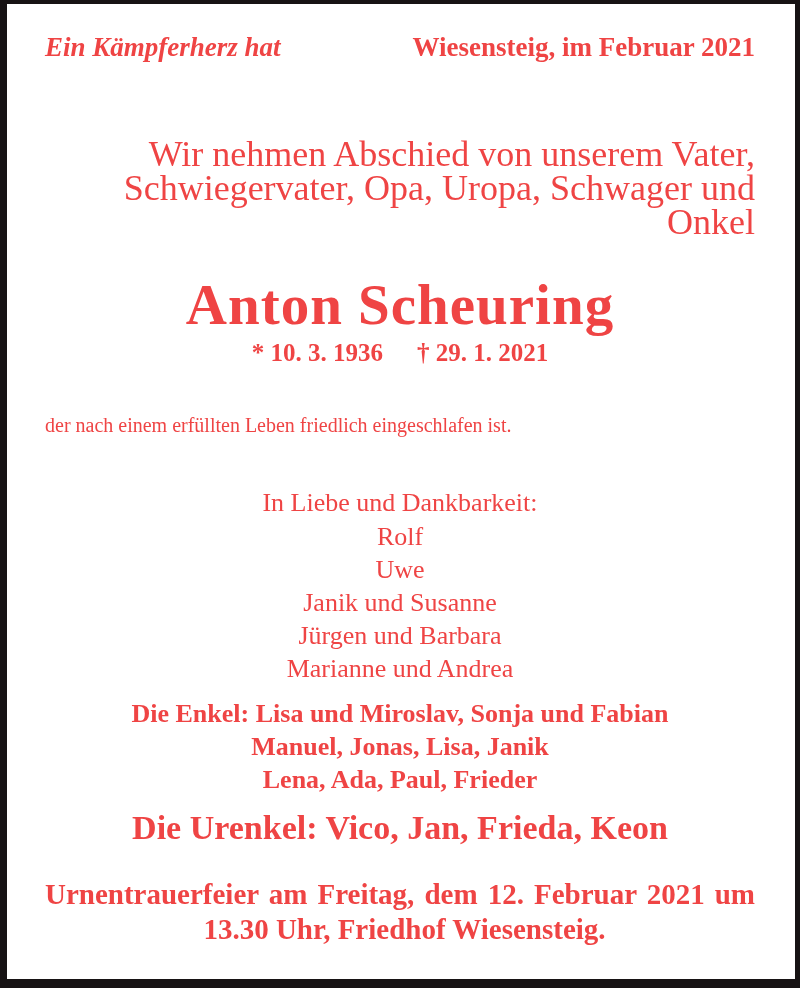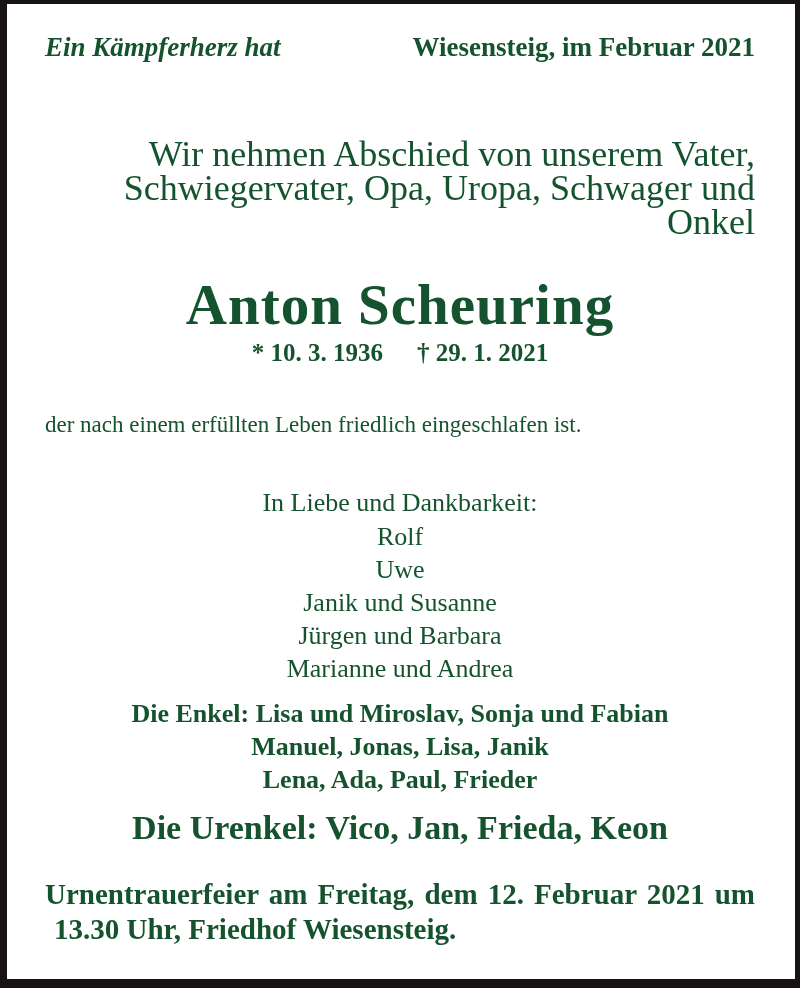--- a/index.html
+++ b/index.html
@@ -12,21 +12,21 @@
     position: relative;
     width: 800px;
     height: 988px;
     box-sizing: border-box;
     background: #ffffff;
     border-style: solid;
     border-color: #171314;
     border-width: 4px 5px 9px 7px;
     padding: 26px 40px 0 38px;
     font-family: "Liberation Serif", "DejaVu Serif", serif;
-    color: #14532d;
+    color: #ef4444;
     overflow: hidden;
   }
 
   .header-row {
     display: flex;
     justify-content: space-between;
     align-items: flex-start;
   }
   .epigraph {
     font-size: 27px;
@@ -63,21 +63,21 @@
     font-size: 25px;
     line-height: 30px;
     font-weight: bold;
   }
   .dates .death-date {
     margin-left: 34px;
   }
 
   .closing-line {
     margin: 40px 0 0 0;
-    font-size: 23px;
+    font-size: 20px;
     line-height: 34px;
     text-align: left;
   }
 
   .mourners {
     margin-top: 44px;
     text-align: center;
     font-size: 26px;
     line-height: 34px;
     font-weight: normal;
@@ -106,21 +106,21 @@
     margin-top: 33px;
     font-size: 29px;
     line-height: 35px;
     font-weight: bold;
   }
   .funeral .justified-line {
     text-align: justify;
     text-align-last: justify;
   }
   .funeral .plain-line {
-    text-align: left;
+    text-align: center;
     margin-left: 9px;
   }
 </style>
 </head>
 <body>
 
 <div class="page">
 
   <div class="header-row">
     <div class="epigraph">

